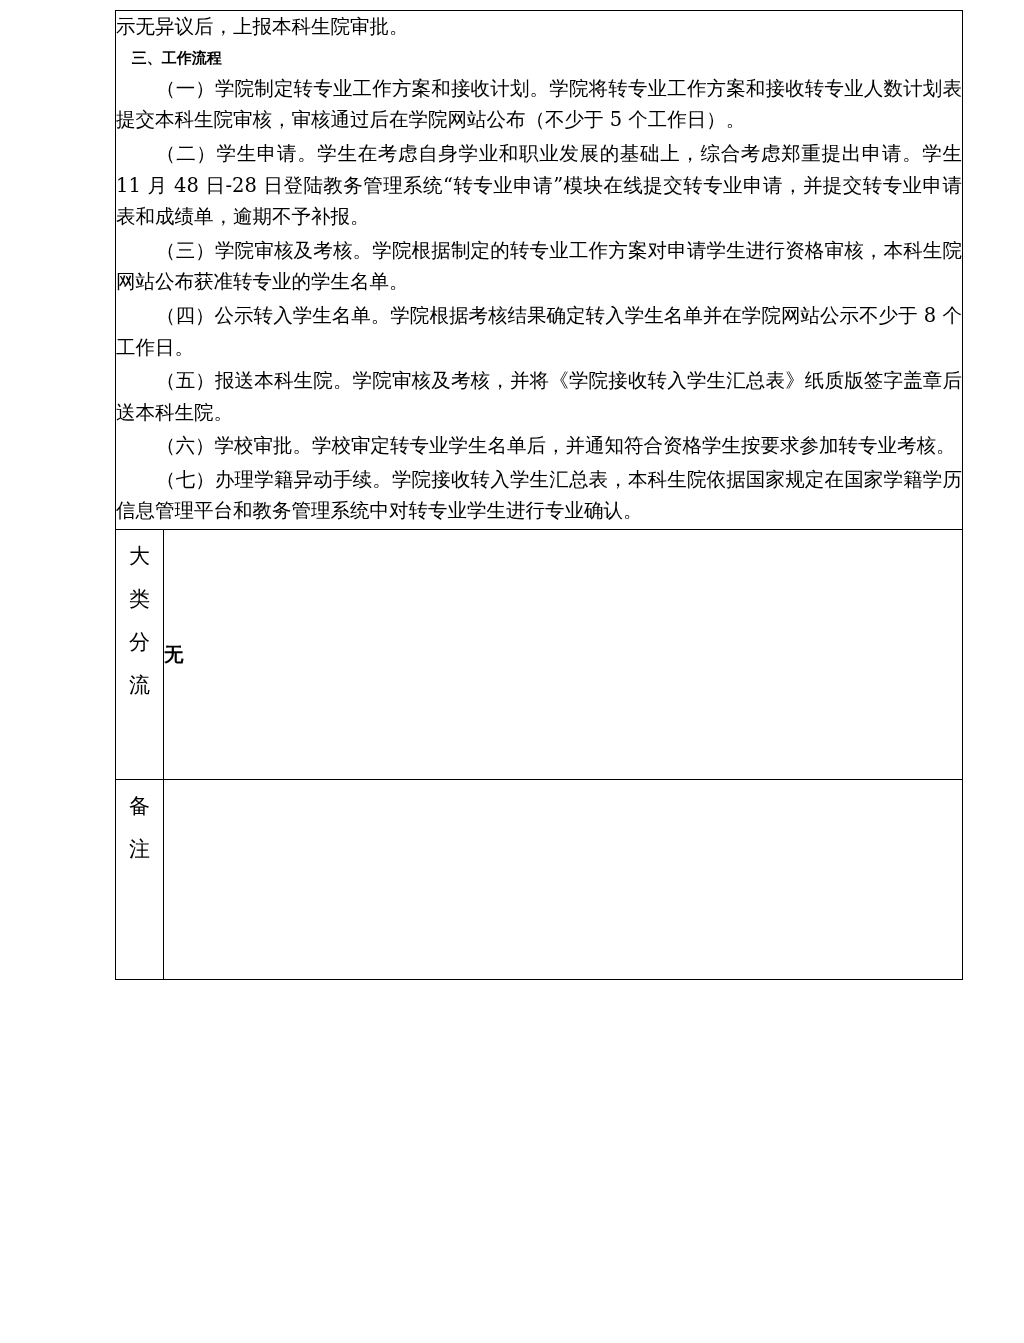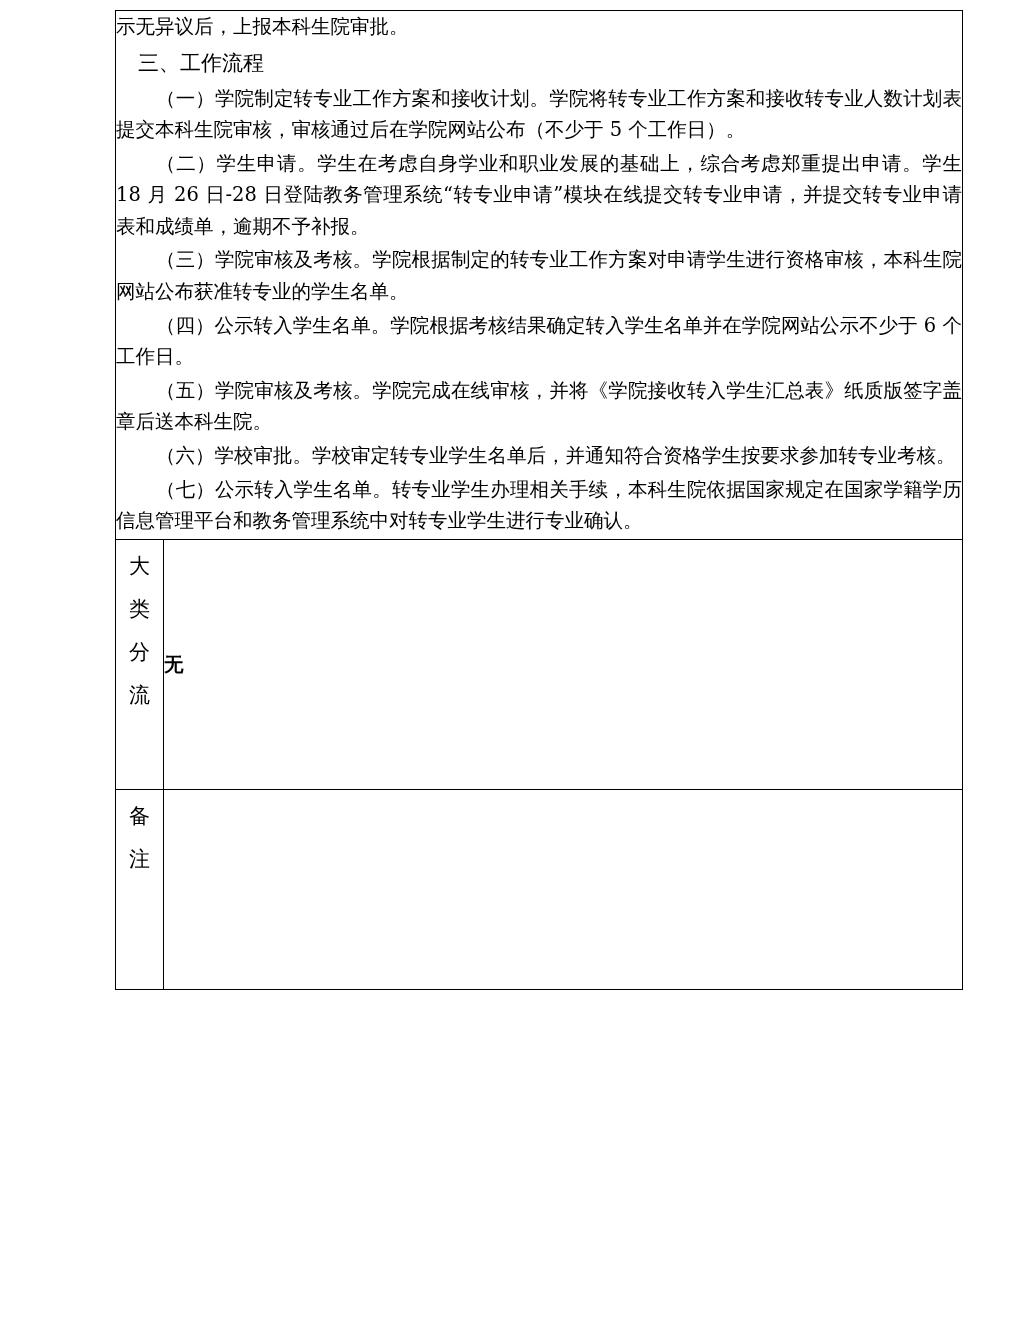--- a/index.html
+++ b/index.html
@@ -47,24 +47,24 @@
   .content-cell p {
     margin: 0 0 2px 0;
   }
   .p-indent {
     text-indent: 2.05em;
   }
   .p-noindent {
     text-indent: 0;
   }
   .section-head {
-    font-weight: normal;
+    font-weight: bold;
     text-indent: 1.05em;
     margin: 3px 0 3px 0 !important;
-    font-size: 21px;
+    font-size: 15px;
   }
   .label-cell {
     width: 48px;
     text-align: center;
     vertical-align: middle;
     font-size: 21px;
     line-height: 1.62;
     padding: 4px 0;
     font-weight: normal;
   }
@@ -104,26 +104,26 @@
     <colgroup>
       <col style="width:48px">
       <col>
     </colgroup>
     <tbody>
       <tr>
         <td class="content-cell" colspan="2">
           <p class="p-noindent">示无异议后，上报本科生院审批。</p>
           <p class="section-head">三、工作流程</p>
           <p class="p-indent">（一）学院制定转专业工作方案和接收计划。学院将转专业工作方案和接收转专业人数计划表提交本科生院审核，审核通过后在学院网站公布（不少于 5 个工作日）。</p>
-          <p class="p-indent">（二）学生申请。学生在考虑自身学业和职业发展的基础上，综合考虑郑重提出申请。学生 18 月 26 日-28 日登陆教务管理系统“转专业申请”模块在线提交转专业申请，并提交转专业申请表和成绩单，逾期不予补报。</p>
+          <p class="p-indent">（二）学生申请。学生在考虑自身学业和职业发展的基础上，综合考虑郑重提出申请。学生 11 月 48 日-28 日登陆教务管理系统“转专业申请”模块在线提交转专业申请，并提交转专业申请表和成绩单，逾期不予补报。</p>
           <p class="p-indent">（三）学院审核及考核。学院根据制定的转专业工作方案对申请学生进行资格审核，本科生院网站公布获准转专业的学生名单。</p>
-          <p class="p-indent">（四）公示转入学生名单。学院根据考核结果确定转入学生名单并在学院网站公示不少于 6 个工作日。</p>
-          <p class="p-indent">（五）学院审核及考核。学院完成在线审核，并将《学院接收转入学生汇总表》纸质版签字盖章后送本科生院。</p>
+          <p class="p-indent">（四）公示转入学生名单。学院根据考核结果确定转入学生名单并在学院网站公示不少于 8 个工作日。</p>
+          <p class="p-indent">（五）报送本科生院。学院审核及考核，并将《学院接收转入学生汇总表》纸质版签字盖章后送本科生院。</p>
           <p class="p-indent">（六）学校审批。学校审定转专业学生名单后，并通知符合资格学生按要求参加转专业考核。</p>
-          <p class="p-indent">（七）公示转入学生名单。转专业学生办理相关手续，本科生院依据国家规定在国家学籍学历信息管理平台和教务管理系统中对转专业学生进行专业确认。</p>
+          <p class="p-indent">（七）办理学籍异动手续。学院接收转入学生汇总表，本科生院依据国家规定在国家学籍学历信息管理平台和教务管理系统中对转专业学生进行专业确认。</p>
         </td>
       </tr>
       <tr class="row-daleifenliu">
         <td class="label-cell">
           <span class="label-vert">
             <span>大</span>
             <span>类</span>
             <span>分</span>
             <span>流</span>
           </span>

